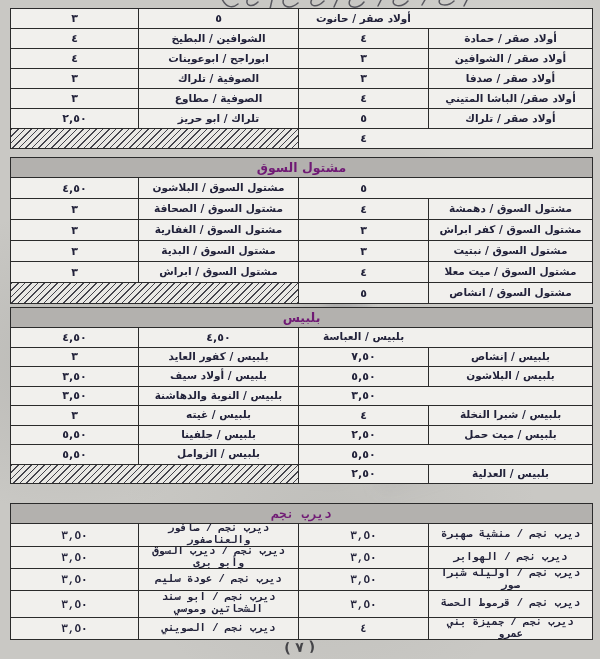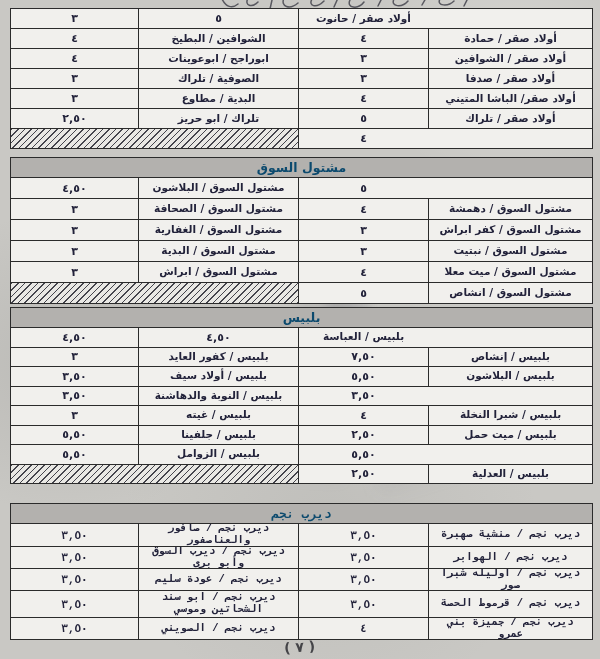--- a/index.html
+++ b/index.html
@@ -13,21 +13,21 @@
       radial-gradient(ellipse 300px 260px at 55% 80%, rgba(125,125,122,.12), rgba(125,125,122,0) 70%);
   }
   .tbl{position:absolute;left:10px;width:583px;}
   .main{top:8px;}
   .second{top:503px;font-family:Liberation Mono, monospace;}
   .block{border:1.5px solid #2b2b2b;background:#f1f0ed;box-sizing:border-box;}
   .gap9{height:8px;} .gap3{height:3px;}
   .sec-header{
     height:19px;background:#b3b1ae;border-bottom:1px solid #2b2b2b;
     display:flex;align-items:center;justify-content:center;
-    font-weight:bold;font-size:12.5px;color:#0c4a6e;letter-spacing:.5px;
+    font-weight:bold;font-size:12.5px;color:#701a75;letter-spacing:.5px;
   }
   .row{display:grid;grid-template-columns:127px 160px 130px 1fr;background:#f1f0ed;}
   .row + .row{border-top:1px solid #2b2b2b;}
   #sec-0 .row{height:19px;}
   #sec-1 .row{height:20px;}
   #sec-2 .row{height:18.5px;}
   #sec-3 .row{height:22px;}
   #sec-3 .row.r2,#sec-3 .row.r3,#sec-3 .row.r5{height:21px;}
   #sec-3 .row.r4{height:26px;}
   .cell{
@@ -82,21 +82,21 @@
           <div class="cell nm" dir="rtl">أولاد صقر / الشوافين</div>
         </div>
         <div class="row r4">
           <div class="cell val" dir="rtl">٣</div>
           <div class="cell nm" dir="rtl">الصوفية / تلراك</div>
           <div class="cell val" dir="rtl">٣</div>
           <div class="cell nm" dir="rtl">أولاد صقر / صدفا</div>
         </div>
         <div class="row r5">
           <div class="cell val" dir="rtl">٣</div>
-          <div class="cell nm" dir="rtl">البدية / مطاوع</div>
+          <div class="cell nm" dir="rtl">الصوفية / مطاوع</div>
           <div class="cell val" dir="rtl">٤</div>
           <div class="cell nm" dir="rtl">أولاد صقر/ الباشا المتيني</div>
         </div>
         <div class="row r6">
           <div class="cell val" dir="rtl">٢,٥٠</div>
           <div class="cell nm" dir="rtl">تلراك / ابو حريز</div>
           <div class="cell val" dir="rtl">٥</div>
           <div class="cell nm" dir="rtl">أولاد صقر / تلراك</div>
         </div>
         <div class="row r7">

